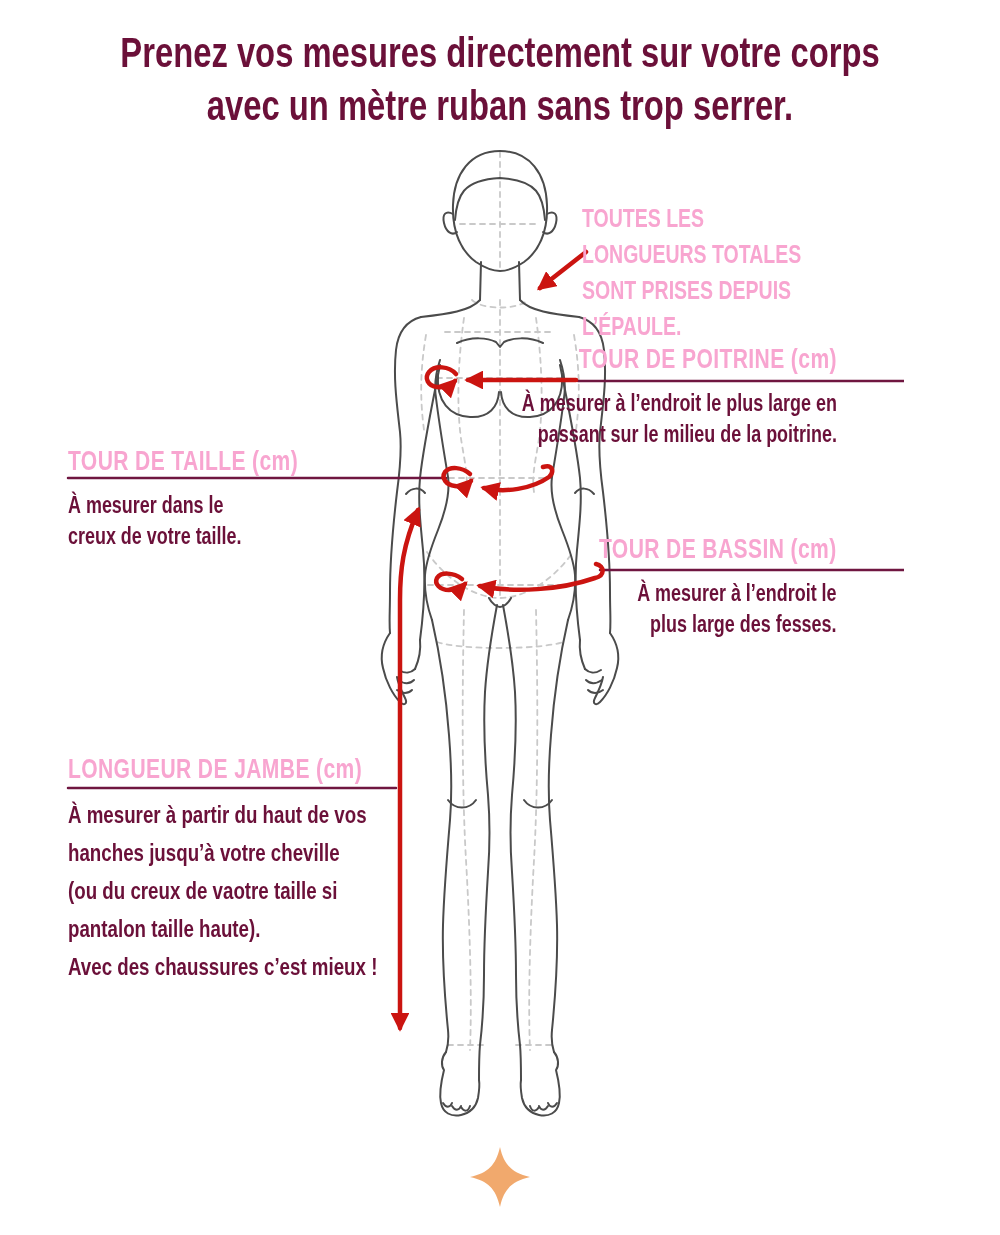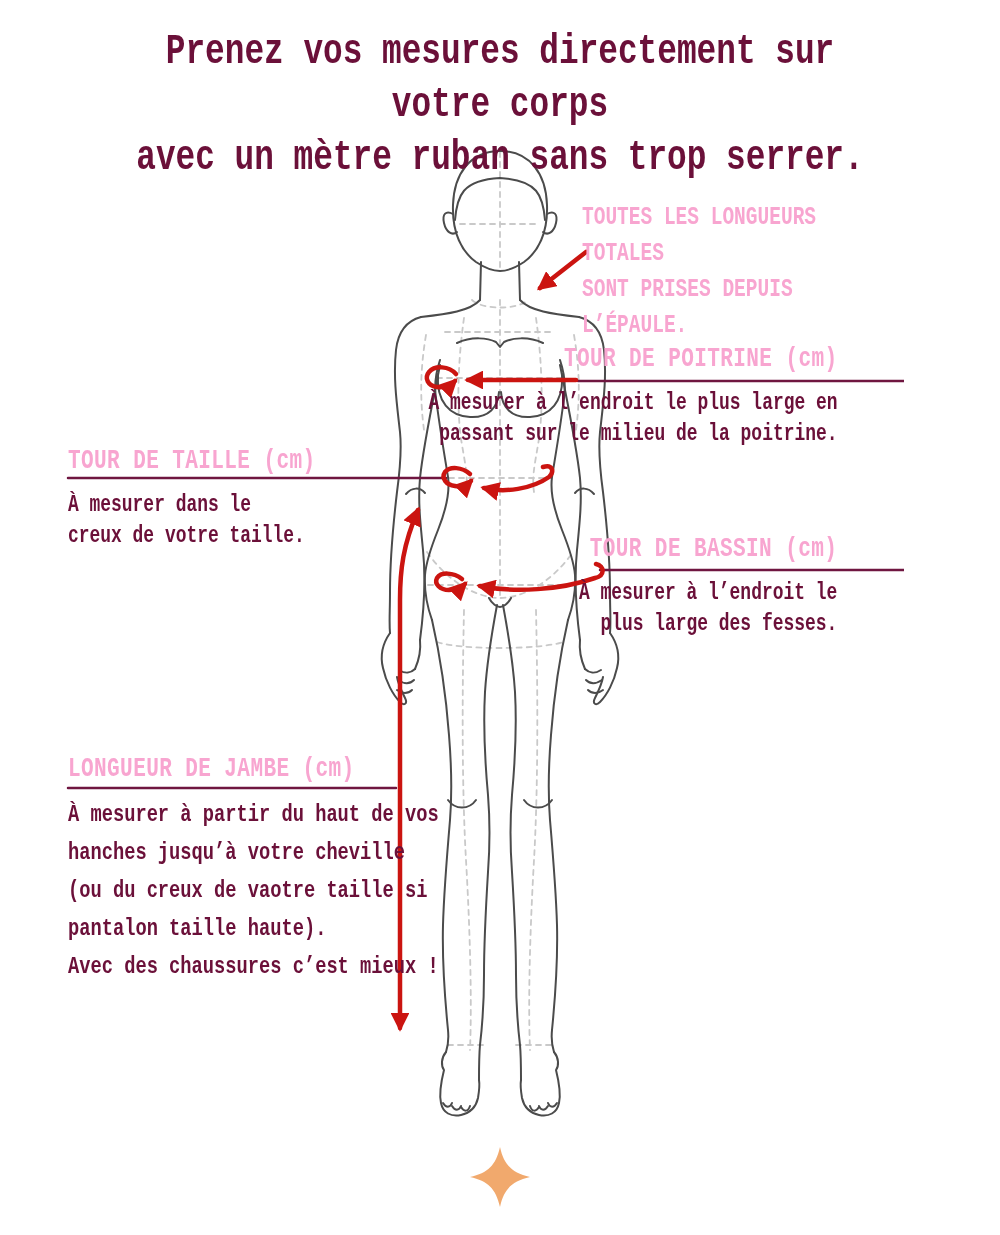--- a/index.html
+++ b/index.html
@@ -1,18 +1,18 @@
 <!DOCTYPE html>
 <html><head>
 <meta charset="utf-8">
 <style>
   html,body { margin:0; padding:0; background:#ffffff; }
   .page {
     position:relative; width:904px; height:1235px; background:#ffffff;
-    overflow:hidden; font-family:Liberation Mono, monospace;
+    overflow:hidden; font-family:Liberation Sans, sans-serif;
   }
   .fig-svg { position:absolute; left:0; top:0; width:1000px; height:1235px; }
 
   .cond { transform:scaleX(0.78); }
   .title {
     position:absolute; top:26px; left:0; width:1000px; text-align:center;
     transform-origin:50% 0; font-size:42px; font-weight:bold; color:#6b1039;
     line-height:53px; letter-spacing:0px; white-space:pre-line;
   }
   .note { position:absolute; }

